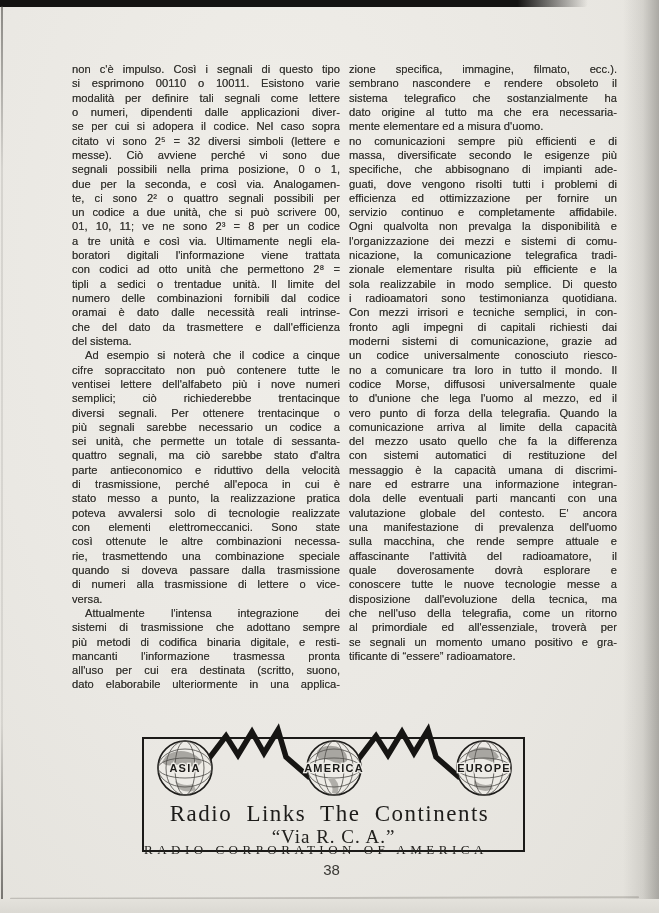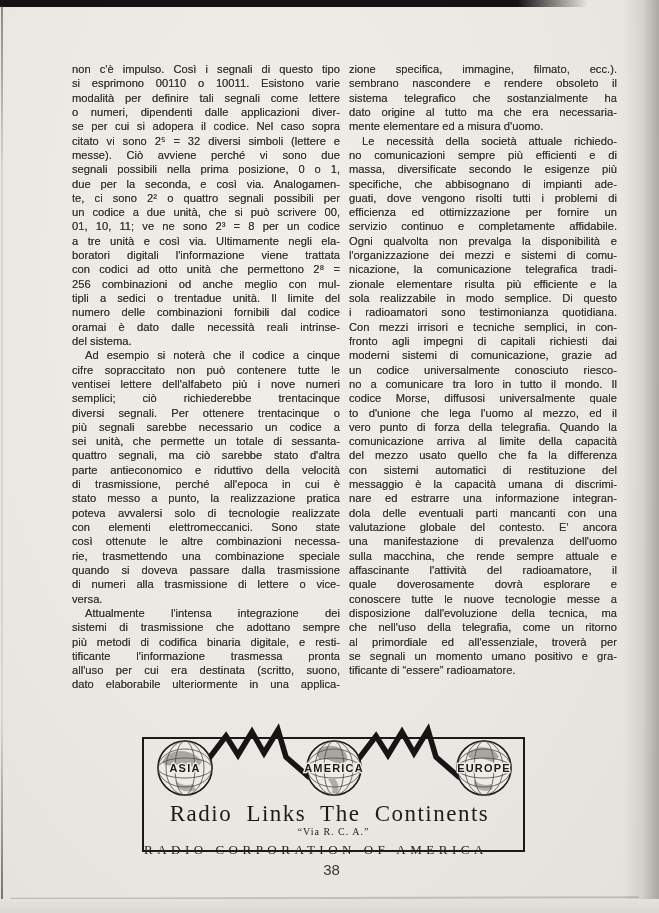--- a/index.html
+++ b/index.html
@@ -33,21 +33,21 @@
   .line.indent{padding-left:13px;}
 
   
   .ad-box{position:absolute;left:142px;top:737px;width:379px;height:111px;
     border:2.5px solid #1b1a18;}
   .ad-art{position:absolute;left:-2px;top:-16px;overflow:visible;}
   .ad-title{position:absolute;left:0;right:8px;top:62px;text-align:center;
     font-family:"Liberation Serif", serif;font-size:23px;color:#1d1c1a;
     letter-spacing:1.5px;word-spacing:7px;}
   .ad-subtitle{position:absolute;left:0;right:0;top:87px;text-align:center;
-    font-family:"Liberation Serif", serif;font-size:10px;color:#23221f;letter-spacing:1px;}
+    font-family:"Liberation Serif", serif;font-size:19px;color:#23221f;letter-spacing:1px;}
   .ad-company{position:absolute;left:0;right:0;top:103px;
     font-family:"Liberation Serif", serif;font-size:13px;color:#23221f;letter-spacing:4.5px;}
   .page-number{position:absolute;left:142px;top:861px;width:379px;text-align:center;
     font-size:15px;color:#3a3935;}
   .globe-label{font-family:"Liberation Sans", sans-serif;font-size:11px;font-weight:bold;
     letter-spacing:1.2px;fill:#1c1b19;stroke:#efede8;stroke-width:2.6px;paint-order:stroke;}
 </style>
 </head>
 <body>
 
@@ -67,24 +67,24 @@
       <div class="line">citato vi sono 2⁵ = 32 diversi simboli (lettere e</div>
       <div class="line">messe). Ciò avviene perché vi sono due</div>
       <div class="line">segnali possibili nella prima posizione, 0 o 1,</div>
       <div class="line">due per la seconda, e così via. Analogamen-</div>
       <div class="line">te, ci sono 2² o quattro segnali possibili per</div>
       <div class="line">un codice a due unità, che si può scrivere 00,</div>
       <div class="line">01, 10, 11; ve ne sono 2³ = 8 per un codice</div>
       <div class="line">a tre unità e così via. Ultimamente negli ela-</div>
       <div class="line">boratori digitali l'informazione viene trattata</div>
       <div class="line">con codici ad otto unità che permettono 2⁸ =</div>
-      <div class="line">256 combinazioni od anche meglio con mul-</div>
       <div class="line">tipli a sedici o trentadue unità. Il limite del</div>
       <div class="line">numero delle combinazioni fornibili dal codice</div>
       <div class="line">oramai è dato dalle necessità reali intrinse-</div>
+      <div class="line">che del dato da trasmettere e dall'efficienza</div>
       <div class="line end">del sistema.</div>
       <div class="line indent">Ad esempio si noterà che il codice a cinque</div>
       <div class="line">cifre sopraccitato non può contenere tutte le</div>
       <div class="line">ventisei lettere dell'alfabeto più i nove numeri</div>
       <div class="line">semplici; ciò richiederebbe trentacinque</div>
       <div class="line">diversi segnali. Per ottenere trentacinque o</div>
       <div class="line">più segnali sarebbe necessario un codice a</div>
       <div class="line">sei unità, che permette un totale di sessanta-</div>
       <div class="line">quattro segnali, ma ciò sarebbe stato d'altra</div>
       <div class="line">parte antieconomico e riduttivo della velocità</div>
@@ -93,31 +93,30 @@
       <div class="line">poteva avvalersi solo di tecnologie realizzate</div>
       <div class="line">con elementi elettromeccanici. Sono state</div>
       <div class="line">così ottenute le altre combinazioni necessa-</div>
       <div class="line">rie, trasmettendo una combinazione speciale</div>
       <div class="line">quando si doveva passare dalla trasmissione</div>
       <div class="line">di numeri alla trasmissione di lettere o vice-</div>
       <div class="line end">versa.</div>
       <div class="line indent">Attualmente l'intensa integrazione dei</div>
       <div class="line">sistemi di trasmissione che adottano sempre</div>
       <div class="line">più metodi di codifica binaria digitale, e resti-</div>
-      <div class="line">tificante l'informazione trasmessa pronta</div>
+      <div class="line">mancanti l'informazione trasmessa pronta</div>
       <div class="line">all'uso per cui era destinata (scritto, suono,</div>
       <div class="line">dato elaborabile ulteriormente in una applica-</div>
     </div>
   <div class="col" id="col-right">
       <div class="line">zione specifica, immagine, filmato, ecc.).</div>
       <div class="line">sembrano nascondere e rendere obsoleto il</div>
       <div class="line">sistema telegrafico che sostanzialmente ha</div>
       <div class="line">dato origine al tutto ma che era necessaria-</div>
       <div class="line end">mente elementare ed a misura d'uomo.</div>
-      <div class="line indent">Le necessità della società attuale richiedo-</div>
       <div class="line">no comunicazioni sempre più efficienti e di</div>
       <div class="line">massa, diversificate secondo le esigenze più</div>
       <div class="line">specifiche, che abbisognano di impianti ade-</div>
       <div class="line">guati, dove vengono risolti tutti i problemi di</div>
       <div class="line">efficienza ed ottimizzazione per fornire un</div>
       <div class="line">servizio continuo e completamente affidabile.</div>
       <div class="line">Ogni qualvolta non prevalga la disponibilità e</div>
       <div class="line">l'organizzazione dei mezzi e sistemi di comu-</div>
       <div class="line">nicazione, la comunicazione telegrafica tradi-</div>
       <div class="line">zionale elementare risulta più efficiente e la</div>

